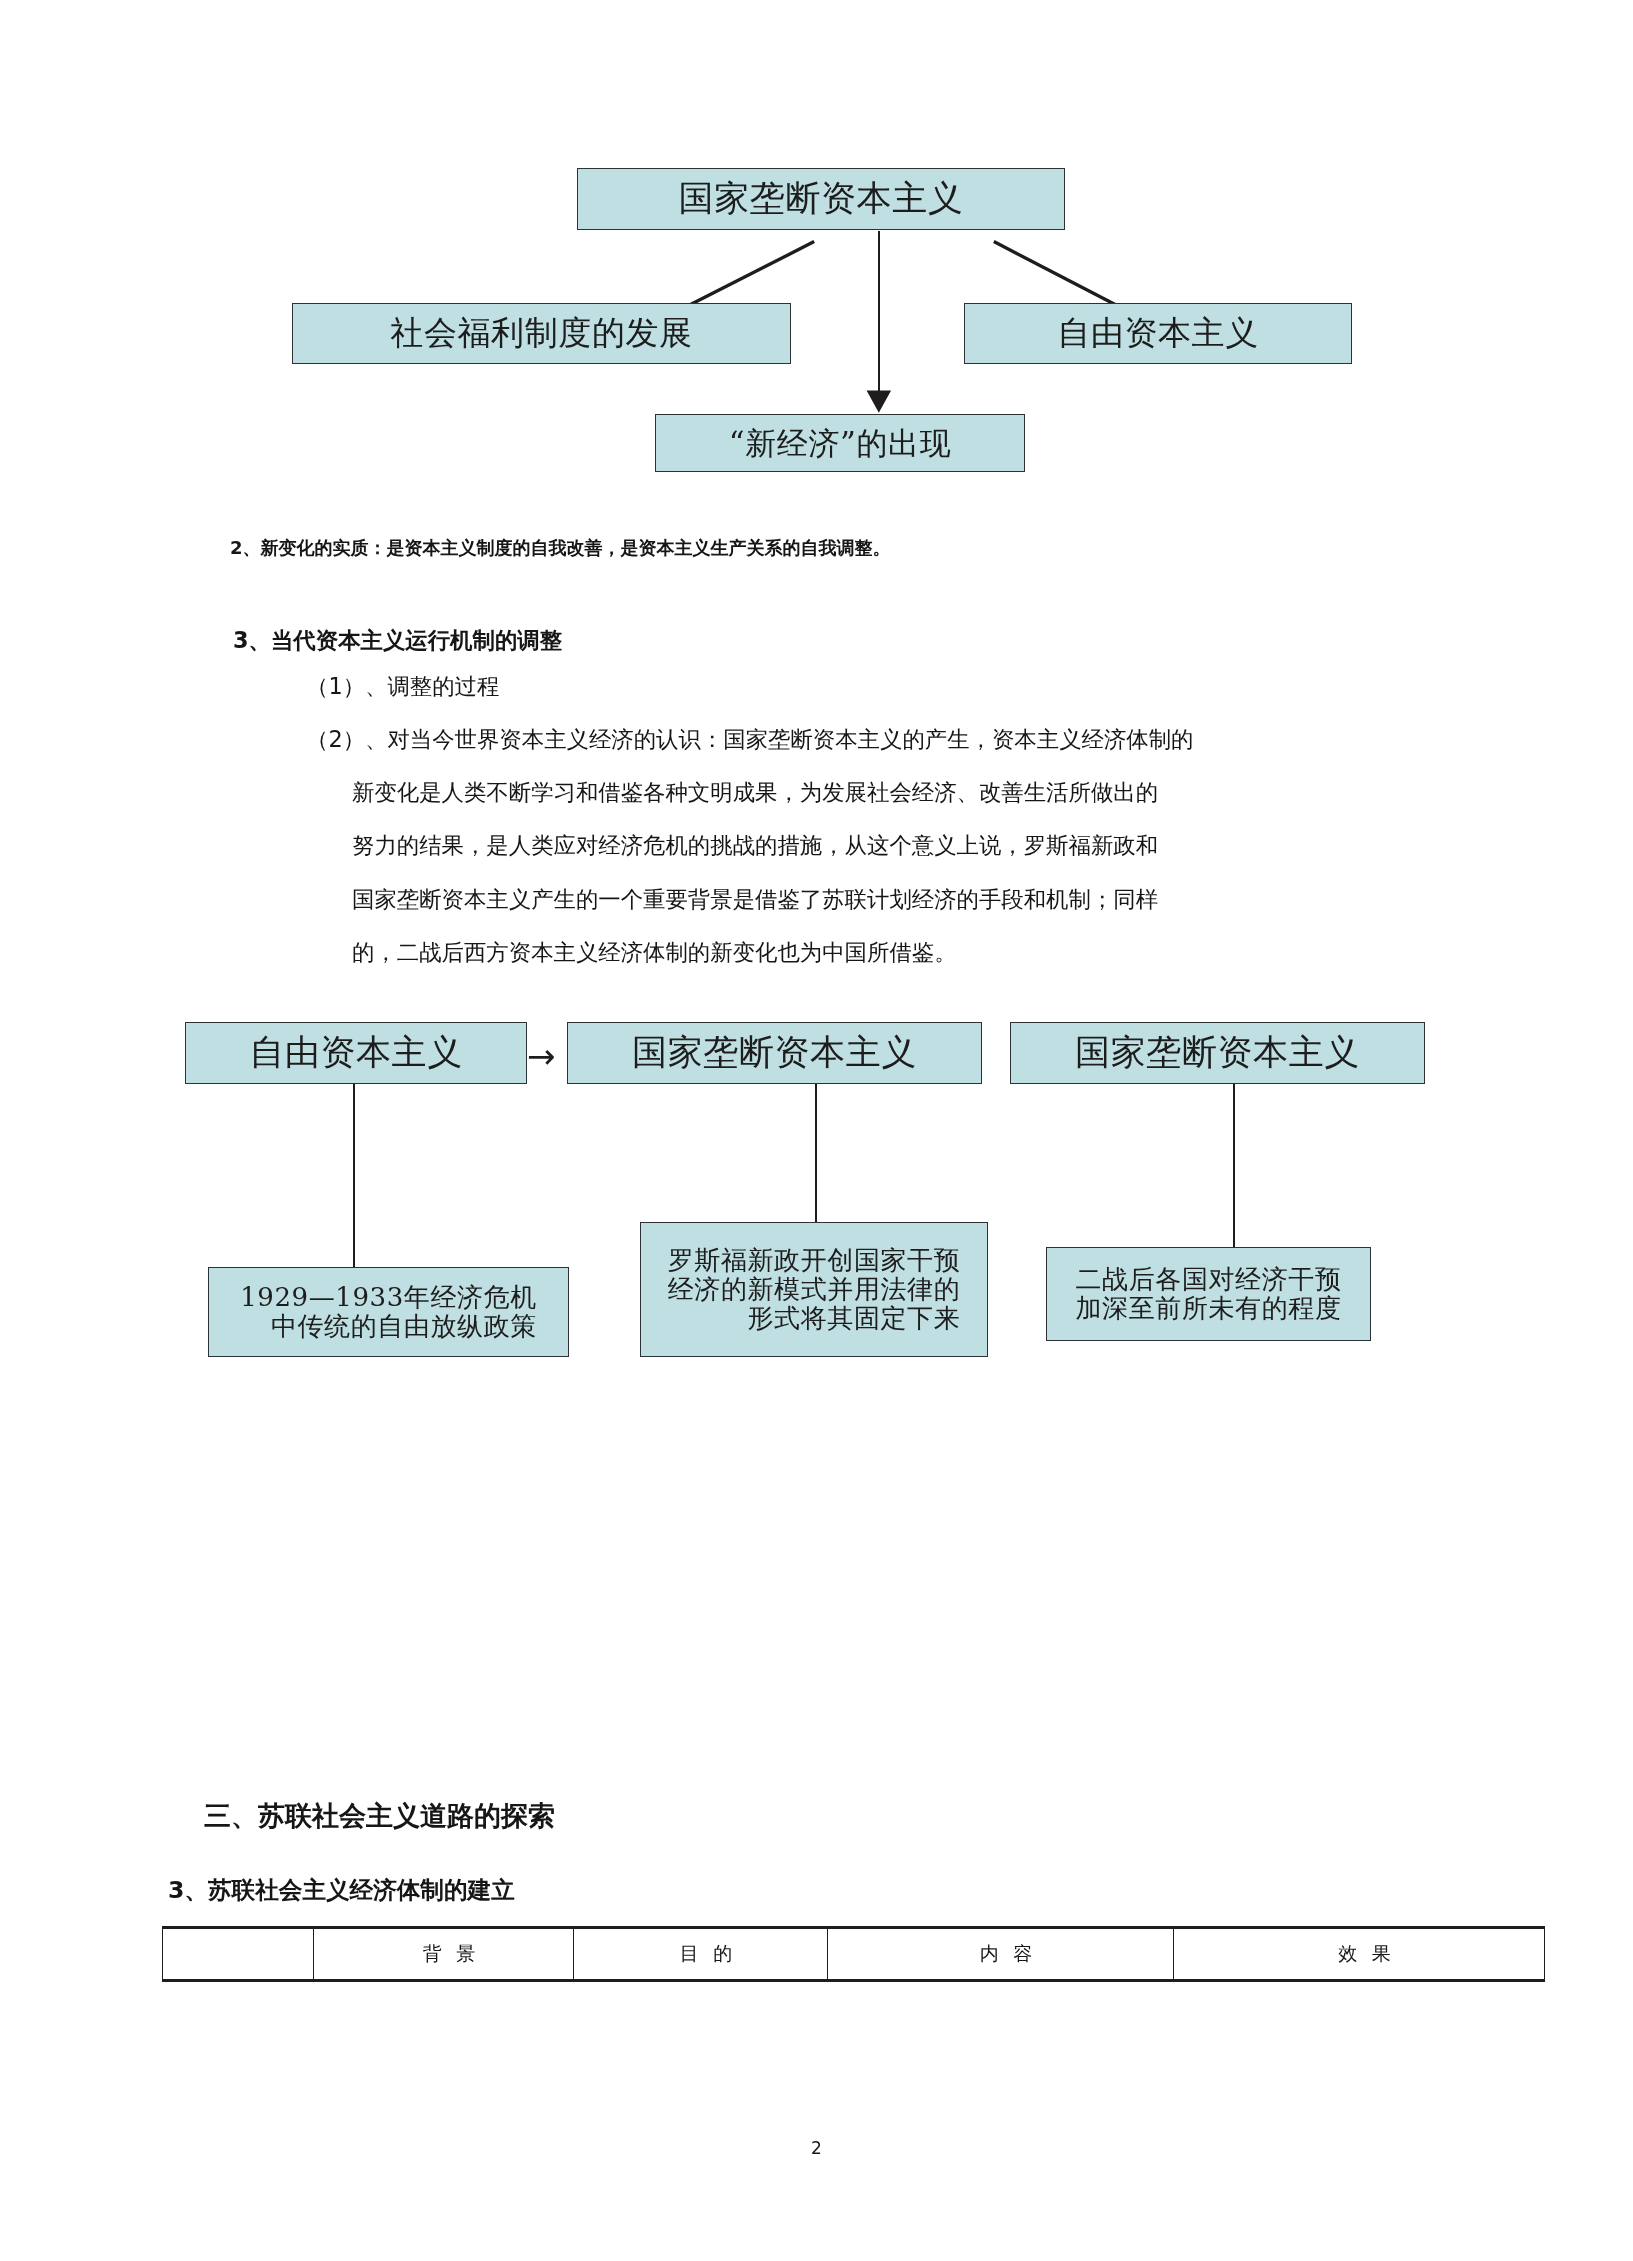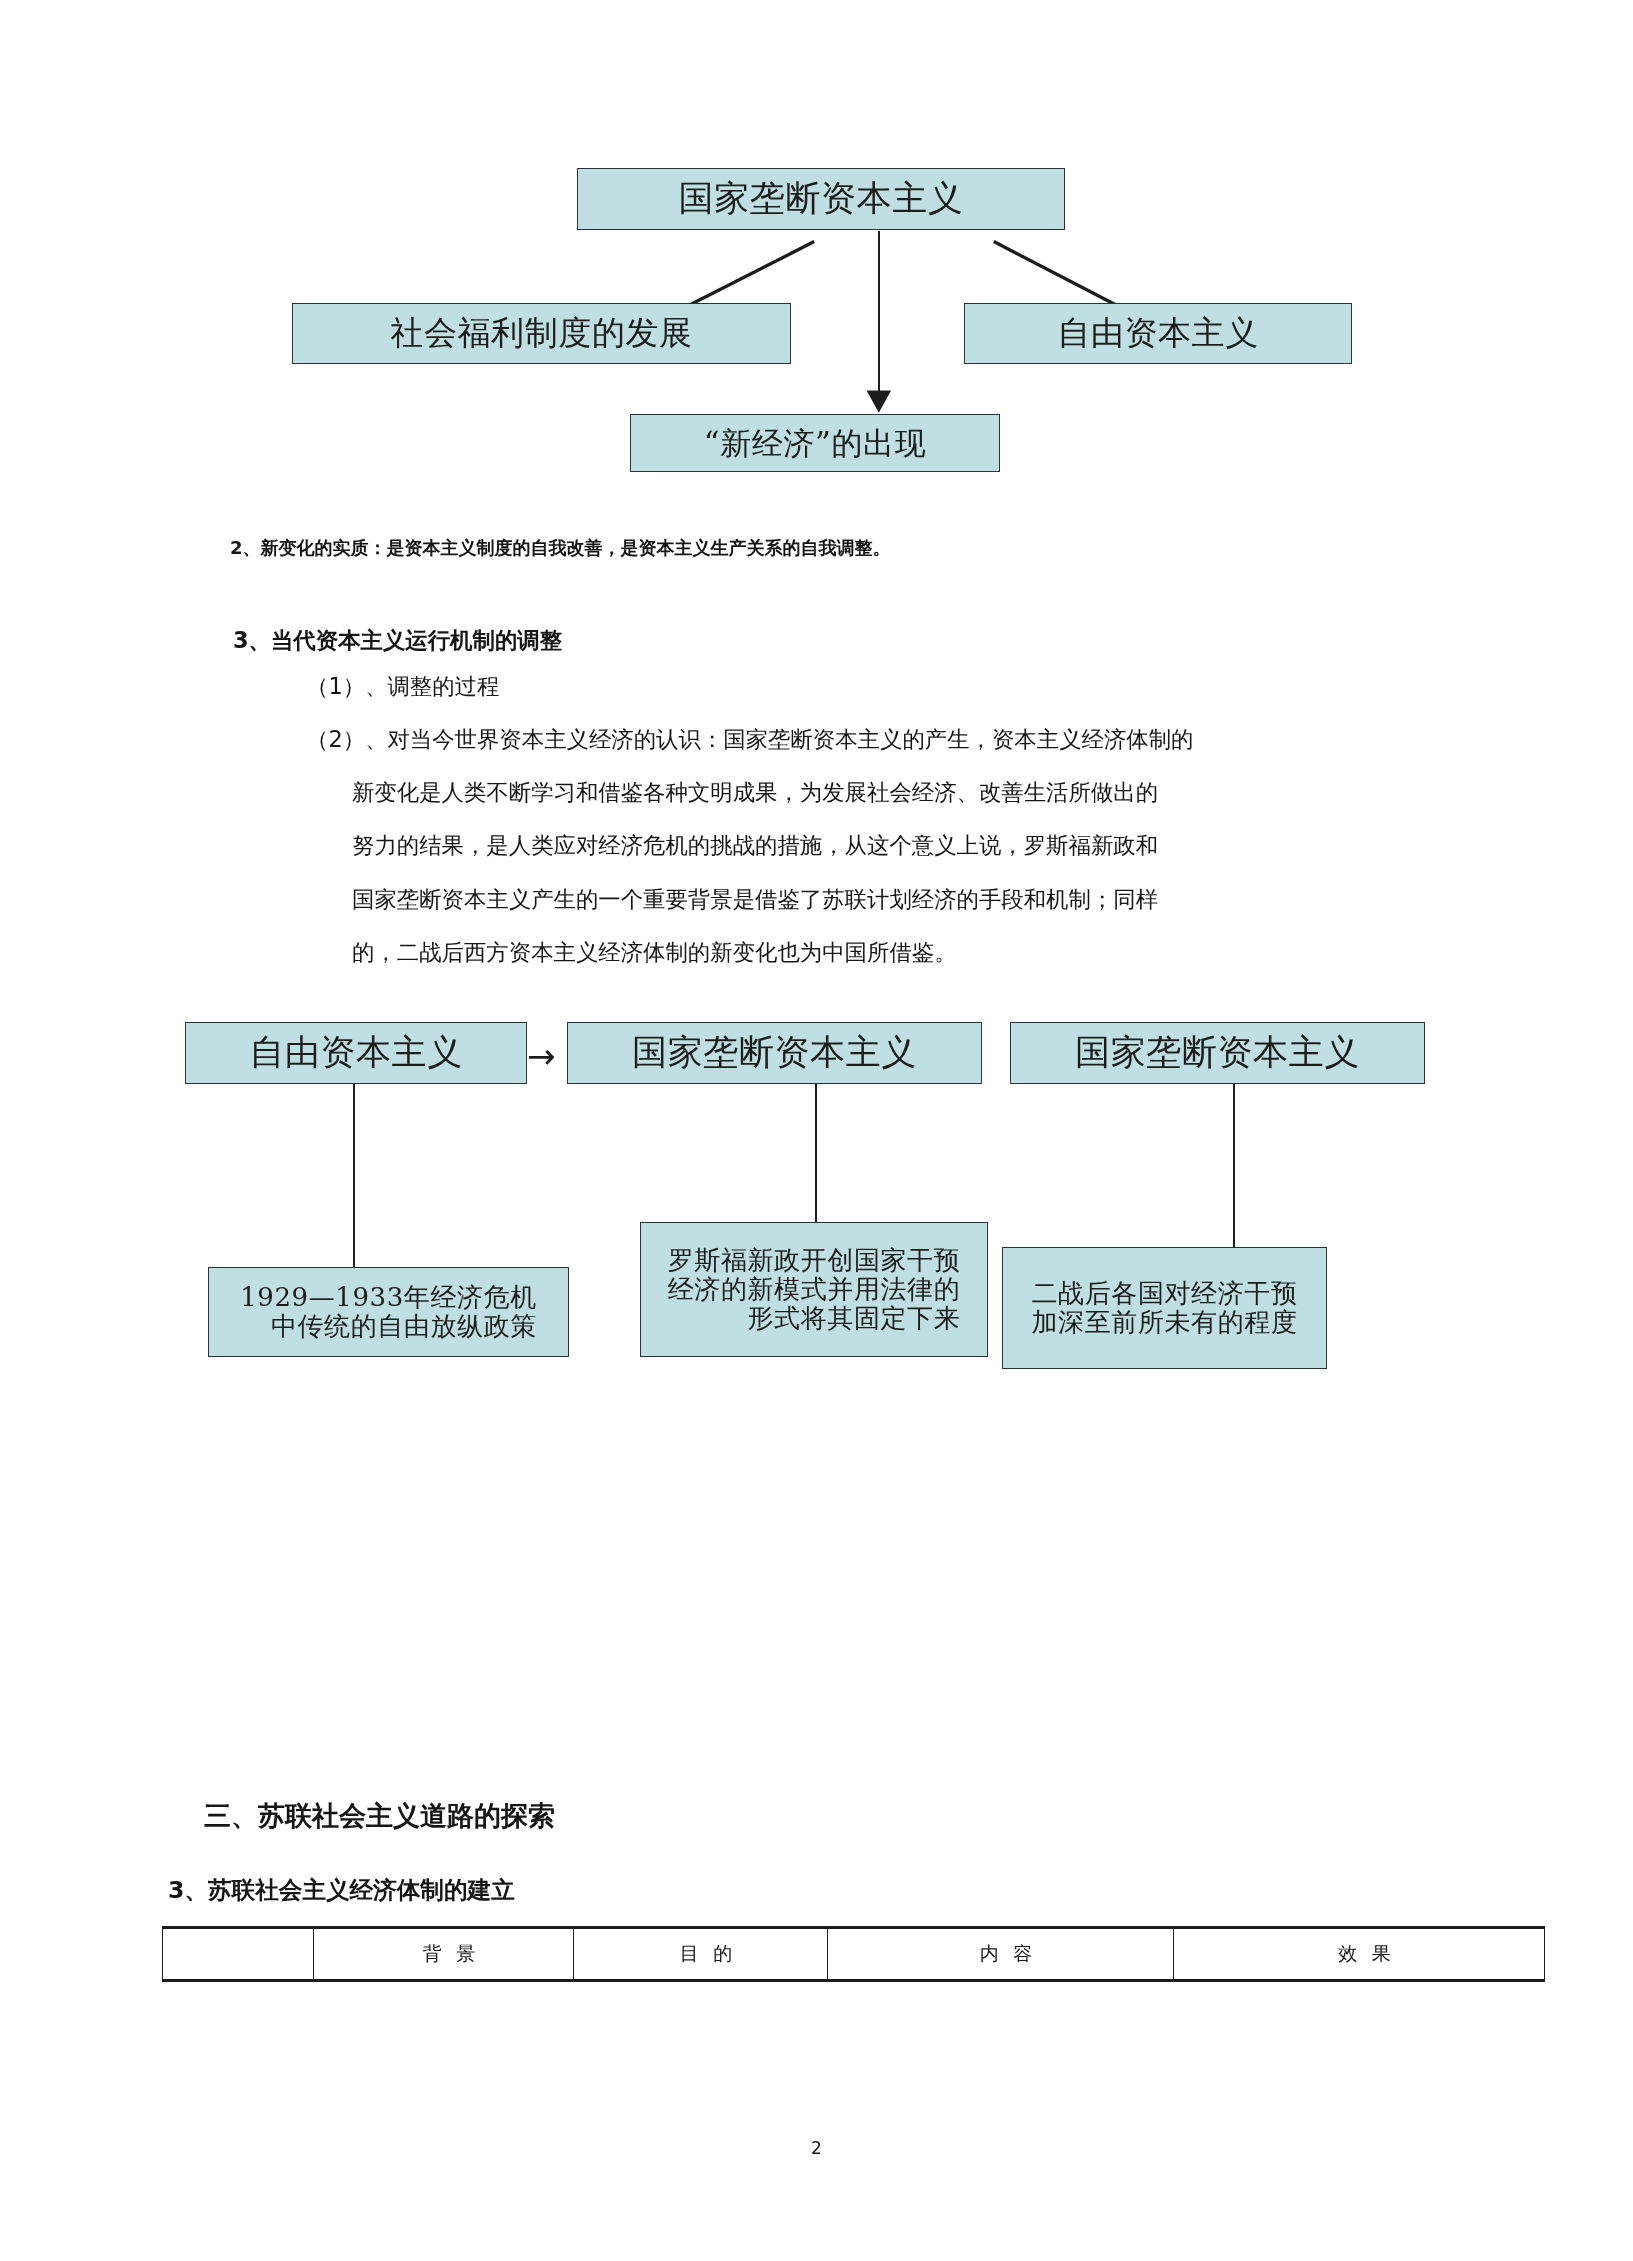--- a/index.html
+++ b/index.html
@@ -119,21 +119,21 @@
   </svg>
 
   <div class="node" style="left:292px; top:303px; width:499px; height:61px; font-size:33px;">
     <span>社会福利制度的发展</span>
   </div>
 
   <div class="node" style="left:964px; top:303px; width:388px; height:61px; font-size:33px;">
     <span>自由资本主义</span>
   </div>
 
-  <div class="node" style="left:630px; top:414px; width:370px; height:58px; font-size:31px;">
+  <div class="node" style="left:655px; top:414px; width:370px; height:58px; font-size:31px;">
     <span>“新经济”的出现</span>
   </div>
 
   <div class="para bold" style="left:230px; top:536px; font-size:18px;">2、新变化的实质：是资本主义制度的自我改善，是资本主义生产关系的自我调整。</div>
 
   <div class="para bold" style="left:233px; top:625px; font-size:22.4px;">3、当代资本主义运行机制的调整</div>
 
   <div class="para" style="left:306px; top:671px; font-size:22.4px;">（1）、调整的过程</div>
 
   <div class="para" style="left:306px; top:724px; font-size:22.4px;">（2）、对当今世界资本主义经济的认识：国家垄断资本主义的产生，资本主义经济体制的</div>
@@ -164,21 +164,21 @@
     <span>1929—1933年经济危机
 中传统的自由放纵政策</span>
   </div>
 
   <div class="node" style="left:640px; top:1222px; width:348px; height:135px; font-size:26px; white-space:pre-line;">
     <span>罗斯福新政开创国家干预
 经济的新模式并用法律的
 形式将其固定下来</span>
   </div>
 
-  <div class="node" style="left:1002px; top:1247px; width:325px; height:122px; font-size:26px; white-space:pre-line;">
+  <div class="node" style="left:1046px; top:1247px; width:325px; height:94px; font-size:26px; white-space:pre-line;">
     <span>二战后各国对经济干预
 加深至前所未有的程度</span>
   </div>
 
   <div class="para bold" style="left:168px; top:1798px; font-size:27px;margin-left:36px;">三、苏联社会主义道路的探索</div>
 
   <div class="para bold" style="left:168px; top:1874px; font-size:23.6px;">3、苏联社会主义经济体制的建立</div>
 
   <table class="tbl" style="left:162px; top:1926px; width:1312px;">
     <tbody>

